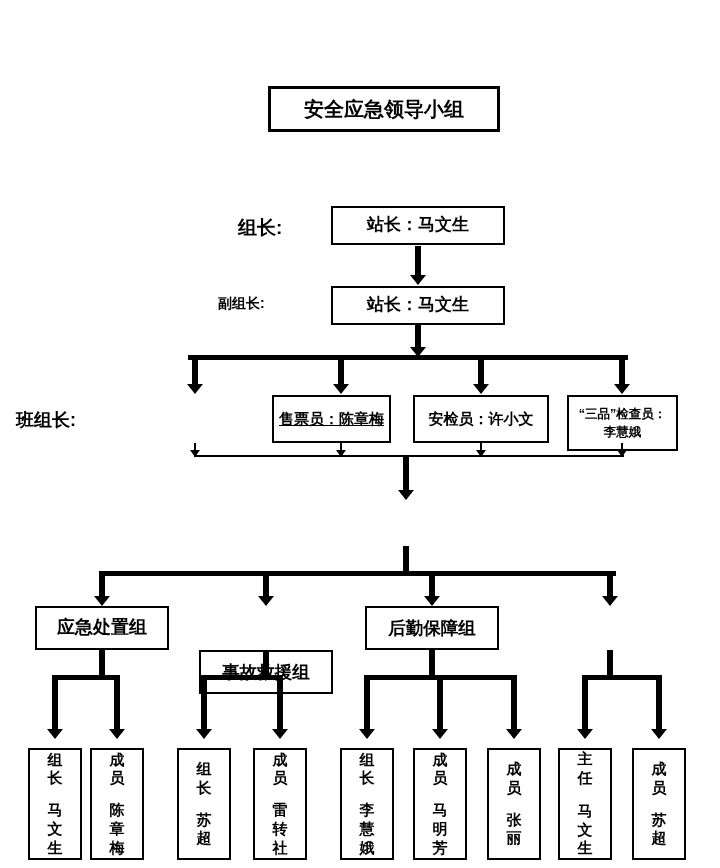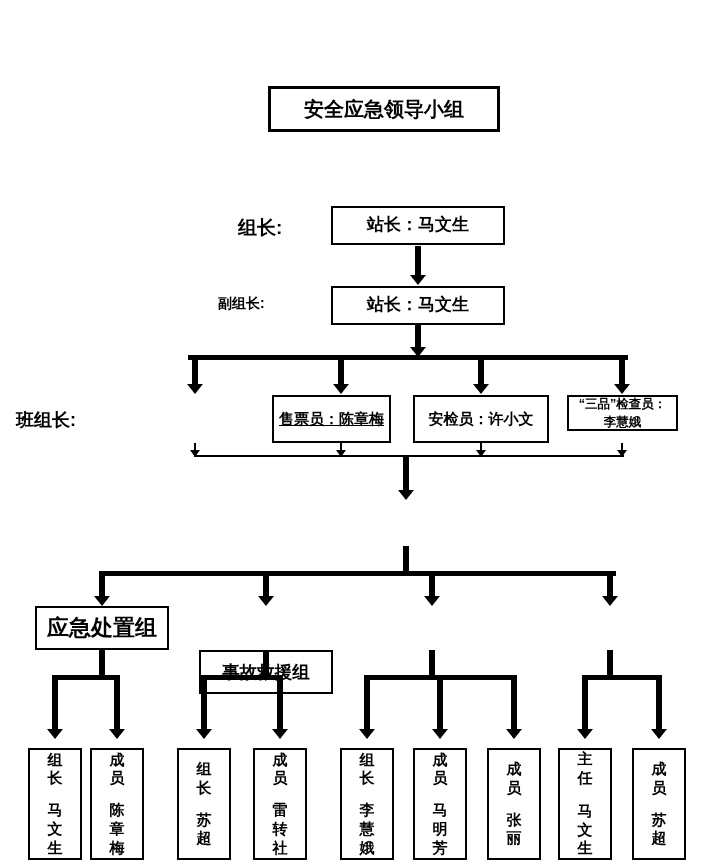--- a/index.html
+++ b/index.html
@@ -60,21 +60,21 @@
       <span class="head"></span>
     </div>
   <div class="arrow-down" style="left:614px; top:357px; height:37px;">
       <span class="shaft"></span>
       <span class="head"></span>
     </div>
 
   <div class="row-label" style="left:16px; top:408px; width:102px; font-size:18px;">班组长:</div>
   <div class="box" style="left:272px; top:395px; width:119px; height:48px; font-size:15px;text-decoration:underline;">售票员：陈章梅</div>
   <div class="box" style="left:413px; top:395px; width:136px; height:48px; font-size:15px;">安检员：许小文</div>
-  <div class="box two-line" style="left:567px; top:395px; width:111px; height:36px;">
+  <div class="box two-line" style="left:567px; top:395px; width:111px; height:56px;">
     <span>“三品”检查员：</span>
     <span>李慧娥</span>
   </div>
 
   <div class="vline" style="left:194px; top:443px; width:2px; height:8px;"></div>
   <div class="vline" style="left:340px; top:443px; width:2px; height:8px;"></div>
   <div class="vline" style="left:480px; top:443px; width:2px; height:8px;"></div>
   <div class="vline" style="left:621px; top:443px; width:2px; height:8px;"></div>
   <span class="small-head" style="left:190px; top:450px;"></span>
   <span class="small-head" style="left:336px; top:450px;"></span>
@@ -100,22 +100,23 @@
     </div>
   <div class="arrow-down" style="left:424px; top:573px; height:33px;">
       <span class="shaft"></span>
       <span class="head"></span>
     </div>
   <div class="arrow-down" style="left:602px; top:573px; height:33px;">
       <span class="shaft"></span>
       <span class="head"></span>
     </div>
 
-  <div class="box" style="left:35px; top:606px; width:134px; height:44px; font-size:22px;">应急处置组</div>
+  <div class="box" style="left:35px; top:606px; width:134px; height:44px; font-size:18px;">应急处置组</div>
   <div class="box" style="left:199px; top:606px; width:134px; height:44px; font-size:17.5px;margin-top:44px;">事故救援组</div>
+  <div class="box" style="left:365px; top:606px; width:134px; height:44px; font-size:17.5px;">后勤保障组</div>
 
   <div class="vline" style="left:99px; top:650px; width:6px; height:27px;"></div>
   <div class="hline" style="left:52px; top:675px; width:68px; height:5px;"></div>
   <div class="arrow-down" style="left:47px; top:677px; height:62px;">
       <span class="shaft"></span>
       <span class="head"></span>
     </div>
   <div class="arrow-down" style="left:109px; top:677px; height:62px;">
       <span class="shaft"></span>
       <span class="head"></span>

